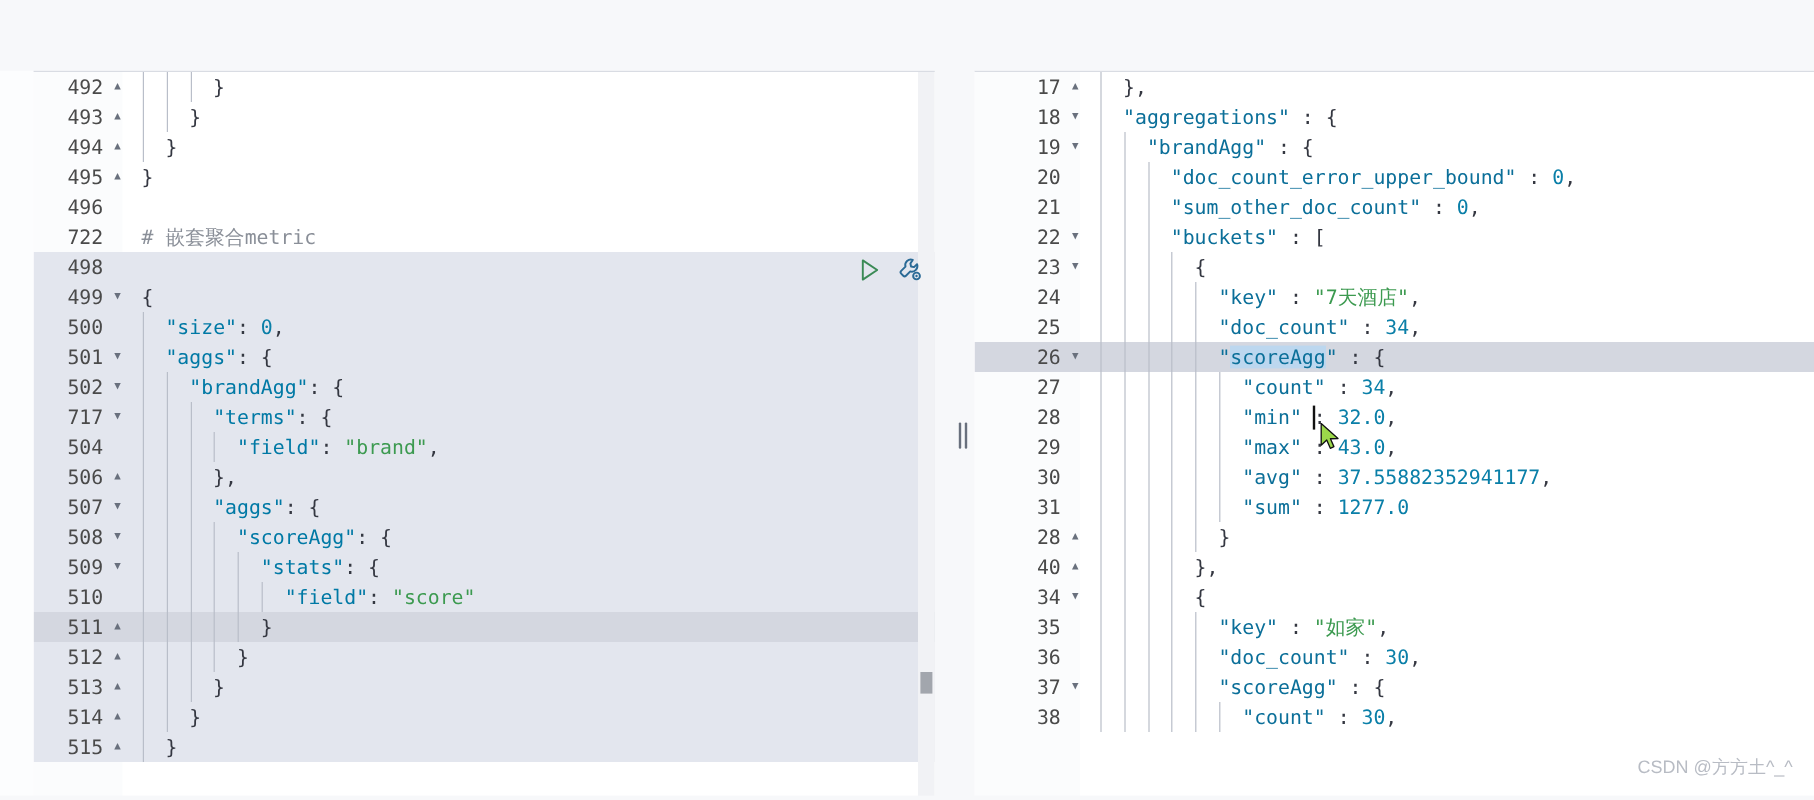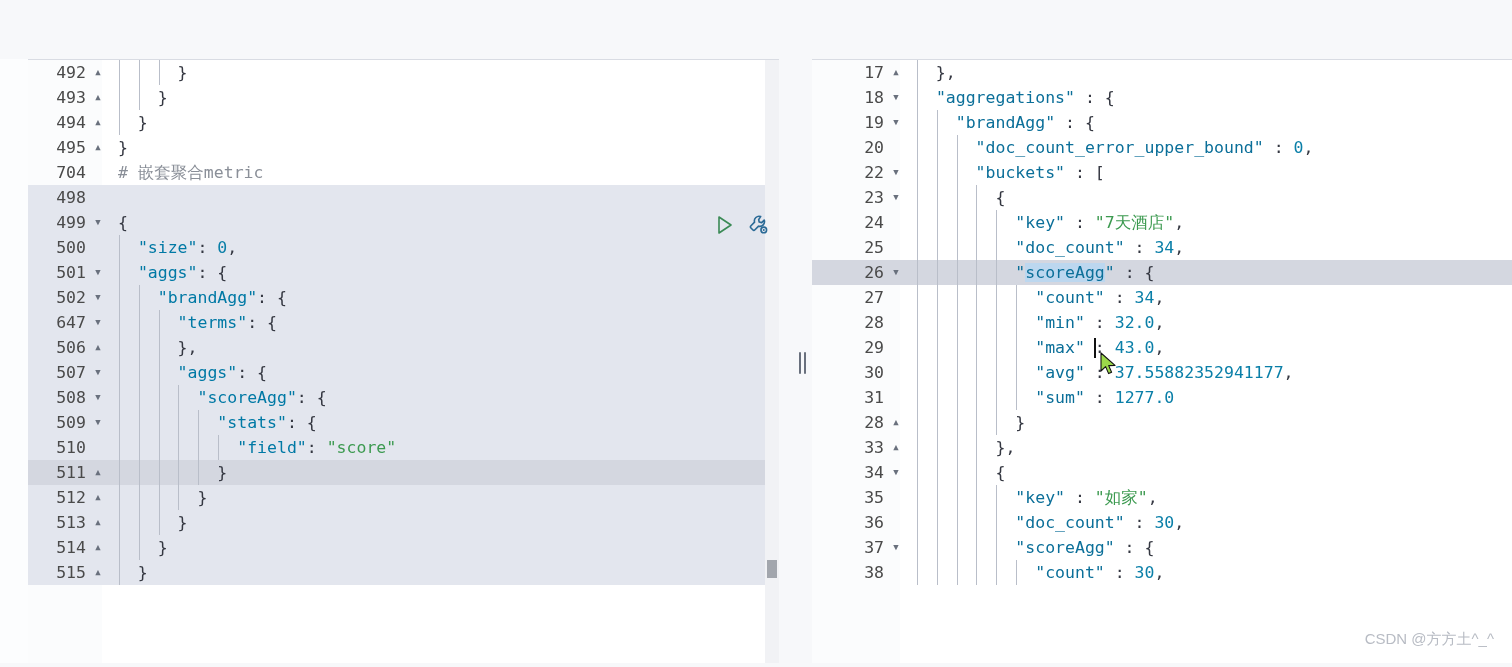--- a/index.html
+++ b/index.html
@@ -211,27 +211,29 @@
   <div class="left-strip"></div>
 
   <div class="pane" id="left-pane">
     <div class="code-area">
       <div class="gutter"></div>
       <div class="rows" id="left-rows">
           <div class="row"><span class="ln">492</span><span class="fold">▲</span><span class="guide" style="left: 91px;"></span><span class="guide" style="left: 110.8px;"></span><span class="guide" style="left: 130.6px;"></span><span class="txt">      }</span></div>
           <div class="row"><span class="ln">493</span><span class="fold">▲</span><span class="guide" style="left: 91px;"></span><span class="guide" style="left: 110.8px;"></span><span class="txt">    }</span></div>
           <div class="row"><span class="ln">494</span><span class="fold">▲</span><span class="guide" style="left: 91px;"></span><span class="txt">  }</span></div>
           <div class="row"><span class="ln">495</span><span class="fold">▲</span><span class="txt">}</span></div>
-          <div class="row"><span class="ln">704</span><span class="txt"><span class="k-comment"># 嵌套聚合metric</span></span></div>
+          <div class="row"><span class="ln">496</span><span class="txt"></span></div>
+          <div class="row"><span class="ln">722</span><span class="txt"><span class="k-comment"># 嵌套聚合metric</span></span></div>
           <div class="row selected"><span class="ln">498</span></div>
           <div class="row selected"><span class="ln">499</span><span class="fold">▼</span><span class="txt">{</span></div>
           <div class="row selected"><span class="ln">500</span><span class="guide" style="left: 91px;"></span><span class="txt">  <span class="k-key">"size"</span>: <span class="k-num">0</span>,</span></div>
           <div class="row selected"><span class="ln">501</span><span class="fold">▼</span><span class="guide" style="left: 91px;"></span><span class="txt">  <span class="k-key">"aggs"</span>: {</span></div>
           <div class="row selected"><span class="ln">502</span><span class="fold">▼</span><span class="guide" style="left: 91px;"></span><span class="guide" style="left: 110.8px;"></span><span class="txt">    <span class="k-key">"brandAgg"</span>: {</span></div>
-          <div class="row selected"><span class="ln">647</span><span class="fold">▼</span><span class="guide" style="left: 91px;"></span><span class="guide" style="left: 110.8px;"></span><span class="guide" style="left: 130.6px;"></span><span class="txt">      <span class="k-key">"terms"</span>: {</span></div>
+          <div class="row selected"><span class="ln">717</span><span class="fold">▼</span><span class="guide" style="left: 91px;"></span><span class="guide" style="left: 110.8px;"></span><span class="guide" style="left: 130.6px;"></span><span class="txt">      <span class="k-key">"terms"</span>: {</span></div>
+          <div class="row selected"><span class="ln">504</span><span class="guide" style="left: 91px;"></span><span class="guide" style="left: 110.8px;"></span><span class="guide" style="left: 130.6px;"></span><span class="guide" style="left: 150.4px;"></span><span class="txt">        <span class="k-key">"field"</span>: <span class="k-str">"brand"</span>,</span></div>
           <div class="row selected"><span class="ln">506</span><span class="fold">▲</span><span class="guide" style="left: 91px;"></span><span class="guide" style="left: 110.8px;"></span><span class="guide" style="left: 130.6px;"></span><span class="txt">      },</span></div>
           <div class="row selected"><span class="ln">507</span><span class="fold">▼</span><span class="guide" style="left: 91px;"></span><span class="guide" style="left: 110.8px;"></span><span class="guide" style="left: 130.6px;"></span><span class="txt">      <span class="k-key">"aggs"</span>: {</span></div>
           <div class="row selected"><span class="ln">508</span><span class="fold">▼</span><span class="guide" style="left: 91px;"></span><span class="guide" style="left: 110.8px;"></span><span class="guide" style="left: 130.6px;"></span><span class="guide" style="left: 150.4px;"></span><span class="txt">        <span class="k-key">"scoreAgg"</span>: {</span></div>
           <div class="row selected"><span class="ln">509</span><span class="fold">▼</span><span class="guide" style="left: 91px;"></span><span class="guide" style="left: 110.8px;"></span><span class="guide" style="left: 130.6px;"></span><span class="guide" style="left: 150.4px;"></span><span class="guide" style="left: 170.2px;"></span><span class="txt">          <span class="k-key">"stats"</span>: {</span></div>
           <div class="row selected"><span class="ln">510</span><span class="guide" style="left: 91px;"></span><span class="guide" style="left: 110.8px;"></span><span class="guide" style="left: 130.6px;"></span><span class="guide" style="left: 150.4px;"></span><span class="guide" style="left: 170.2px;"></span><span class="guide" style="left: 190px;"></span><span class="txt">            <span class="k-key">"field"</span>: <span class="k-str">"score"</span></span></div>
           <div class="row active"><span class="ln">511</span><span class="fold">▲</span><span class="guide" style="left: 91px;"></span><span class="guide" style="left: 110.8px;"></span><span class="guide" style="left: 130.6px;"></span><span class="guide" style="left: 150.4px;"></span><span class="guide" style="left: 170.2px;"></span><span class="txt">          }</span></div>
           <div class="row selected"><span class="ln">512</span><span class="fold">▲</span><span class="guide" style="left: 91px;"></span><span class="guide" style="left: 110.8px;"></span><span class="guide" style="left: 130.6px;"></span><span class="guide" style="left: 150.4px;"></span><span class="txt">        }</span></div>
           <div class="row selected"><span class="ln">513</span><span class="fold">▲</span><span class="guide" style="left: 91px;"></span><span class="guide" style="left: 110.8px;"></span><span class="guide" style="left: 130.6px;"></span><span class="txt">      }</span></div>
           <div class="row selected"><span class="ln">514</span><span class="fold">▲</span><span class="guide" style="left: 91px;"></span><span class="guide" style="left: 110.8px;"></span><span class="txt">    }</span></div>
           <div class="row selected"><span class="ln">515</span><span class="fold">▲</span><span class="guide" style="left: 91px;"></span><span class="txt">  }</span></div>
@@ -266,32 +268,33 @@
   </div>
 
   <div class="pane" id="right-pane">
     <div class="code-area">
       <div class="gutter"></div>
       <div class="rows" id="right-rows">
           <div class="row"><span class="ln">17</span><span class="fold">▲</span><span class="guide" style="left: 105px;"></span><span class="txt">  },</span></div>
           <div class="row"><span class="ln">18</span><span class="fold">▼</span><span class="guide" style="left: 105px;"></span><span class="txt">  <span class="k-key2">"aggregations"</span> : {</span></div>
           <div class="row"><span class="ln">19</span><span class="fold">▼</span><span class="guide" style="left: 105px;"></span><span class="guide" style="left: 124.8px;"></span><span class="txt">    <span class="k-key2">"brandAgg"</span> : {</span></div>
           <div class="row"><span class="ln">20</span><span class="guide" style="left: 105px;"></span><span class="guide" style="left: 124.8px;"></span><span class="guide" style="left: 144.6px;"></span><span class="txt">      <span class="k-key2">"doc_count_error_upper_bound"</span> : <span class="k-num">0</span>,</span></div>
+          <div class="row"><span class="ln">21</span><span class="guide" style="left: 105px;"></span><span class="guide" style="left: 124.8px;"></span><span class="guide" style="left: 144.6px;"></span><span class="txt">      <span class="k-key2">"sum_other_doc_count"</span> : <span class="k-num">0</span>,</span></div>
           <div class="row"><span class="ln">22</span><span class="fold">▼</span><span class="guide" style="left: 105px;"></span><span class="guide" style="left: 124.8px;"></span><span class="guide" style="left: 144.6px;"></span><span class="txt">      <span class="k-key2">"buckets"</span> : [</span></div>
           <div class="row"><span class="ln">23</span><span class="fold">▼</span><span class="guide" style="left: 105px;"></span><span class="guide" style="left: 124.8px;"></span><span class="guide" style="left: 144.6px;"></span><span class="guide" style="left: 164.4px;"></span><span class="txt">        {</span></div>
           <div class="row"><span class="ln">24</span><span class="guide" style="left: 105px;"></span><span class="guide" style="left: 124.8px;"></span><span class="guide" style="left: 144.6px;"></span><span class="guide" style="left: 164.4px;"></span><span class="guide" style="left: 184.2px;"></span><span class="txt">          <span class="k-key2">"key"</span> : <span class="k-str">"7天酒店"</span>,</span></div>
           <div class="row"><span class="ln">25</span><span class="guide" style="left: 105px;"></span><span class="guide" style="left: 124.8px;"></span><span class="guide" style="left: 144.6px;"></span><span class="guide" style="left: 164.4px;"></span><span class="guide" style="left: 184.2px;"></span><span class="txt">          <span class="k-key2">"doc_count"</span> : <span class="k-num">34</span>,</span></div>
           <div class="row active"><span class="ln">26</span><span class="fold">▼</span><span class="guide" style="left: 105px;"></span><span class="guide" style="left: 124.8px;"></span><span class="guide" style="left: 144.6px;"></span><span class="guide" style="left: 164.4px;"></span><span class="guide" style="left: 184.2px;"></span><span class="txt">          <span class="k-key2">"<span class="sel-word">scoreAgg</span>"</span> : {</span></div>
           <div class="row"><span class="ln">27</span><span class="guide" style="left: 105px;"></span><span class="guide" style="left: 124.8px;"></span><span class="guide" style="left: 144.6px;"></span><span class="guide" style="left: 164.4px;"></span><span class="guide" style="left: 184.2px;"></span><span class="guide" style="left: 204px;"></span><span class="txt">            <span class="k-key2">"count"</span> : <span class="k-num">34</span>,</span></div>
           <div class="row"><span class="ln">28</span><span class="guide" style="left: 105px;"></span><span class="guide" style="left: 124.8px;"></span><span class="guide" style="left: 144.6px;"></span><span class="guide" style="left: 164.4px;"></span><span class="guide" style="left: 184.2px;"></span><span class="guide" style="left: 204px;"></span><span class="txt">            <span class="k-key2">"min"</span> : <span class="k-num">32.0</span>,</span></div>
           <div class="row"><span class="ln">29</span><span class="guide" style="left: 105px;"></span><span class="guide" style="left: 124.8px;"></span><span class="guide" style="left: 144.6px;"></span><span class="guide" style="left: 164.4px;"></span><span class="guide" style="left: 184.2px;"></span><span class="guide" style="left: 204px;"></span><span class="txt">            <span class="k-key2">"max"</span> : <span class="k-num">43.0</span>,</span></div>
           <div class="row"><span class="ln">30</span><span class="guide" style="left: 105px;"></span><span class="guide" style="left: 124.8px;"></span><span class="guide" style="left: 144.6px;"></span><span class="guide" style="left: 164.4px;"></span><span class="guide" style="left: 184.2px;"></span><span class="guide" style="left: 204px;"></span><span class="txt">            <span class="k-key2">"avg"</span> : <span class="k-num">37.55882352941177</span>,</span></div>
           <div class="row"><span class="ln">31</span><span class="guide" style="left: 105px;"></span><span class="guide" style="left: 124.8px;"></span><span class="guide" style="left: 144.6px;"></span><span class="guide" style="left: 164.4px;"></span><span class="guide" style="left: 184.2px;"></span><span class="guide" style="left: 204px;"></span><span class="txt">            <span class="k-key2">"sum"</span> : <span class="k-num">1277.0</span></span></div>
           <div class="row"><span class="ln">28</span><span class="fold">▲</span><span class="guide" style="left: 105px;"></span><span class="guide" style="left: 124.8px;"></span><span class="guide" style="left: 144.6px;"></span><span class="guide" style="left: 164.4px;"></span><span class="guide" style="left: 184.2px;"></span><span class="txt">          }</span></div>
-          <div class="row"><span class="ln">33</span><span class="fold">▲</span><span class="guide" style="left: 105px;"></span><span class="guide" style="left: 124.8px;"></span><span class="guide" style="left: 144.6px;"></span><span class="guide" style="left: 164.4px;"></span><span class="txt">        },</span></div>
+          <div class="row"><span class="ln">40</span><span class="fold">▲</span><span class="guide" style="left: 105px;"></span><span class="guide" style="left: 124.8px;"></span><span class="guide" style="left: 144.6px;"></span><span class="guide" style="left: 164.4px;"></span><span class="txt">        },</span></div>
           <div class="row"><span class="ln">34</span><span class="fold">▼</span><span class="guide" style="left: 105px;"></span><span class="guide" style="left: 124.8px;"></span><span class="guide" style="left: 144.6px;"></span><span class="guide" style="left: 164.4px;"></span><span class="txt">        {</span></div>
           <div class="row"><span class="ln">35</span><span class="guide" style="left: 105px;"></span><span class="guide" style="left: 124.8px;"></span><span class="guide" style="left: 144.6px;"></span><span class="guide" style="left: 164.4px;"></span><span class="guide" style="left: 184.2px;"></span><span class="txt">          <span class="k-key2">"key"</span> : <span class="k-str">"如家"</span>,</span></div>
           <div class="row"><span class="ln">36</span><span class="guide" style="left: 105px;"></span><span class="guide" style="left: 124.8px;"></span><span class="guide" style="left: 144.6px;"></span><span class="guide" style="left: 164.4px;"></span><span class="guide" style="left: 184.2px;"></span><span class="txt">          <span class="k-key2">"doc_count"</span> : <span class="k-num">30</span>,</span></div>
           <div class="row"><span class="ln">37</span><span class="fold">▼</span><span class="guide" style="left: 105px;"></span><span class="guide" style="left: 124.8px;"></span><span class="guide" style="left: 144.6px;"></span><span class="guide" style="left: 164.4px;"></span><span class="guide" style="left: 184.2px;"></span><span class="txt">          <span class="k-key2">"scoreAgg"</span> : {</span></div>
           <div class="row"><span class="ln">38</span><span class="guide" style="left: 105px;"></span><span class="guide" style="left: 124.8px;"></span><span class="guide" style="left: 144.6px;"></span><span class="guide" style="left: 164.4px;"></span><span class="guide" style="left: 184.2px;"></span><span class="guide" style="left: 204px;"></span><span class="txt">            <span class="k-key2">"count"</span> : <span class="k-num">30</span>,</span></div>
         </div>
     <div class="caret" style="left: 282.2px; top: 278px;"></div>
       </div>
   </div>
 

